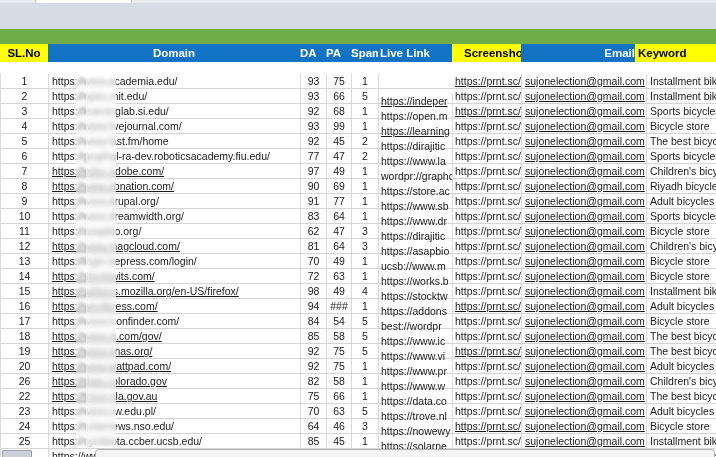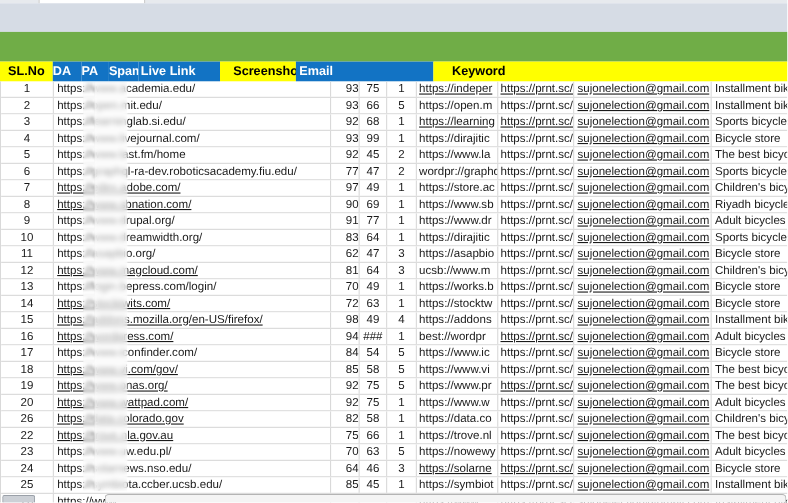--- a/index.html
+++ b/index.html
@@ -10,47 +10,47 @@
   .top-sliver .notch{position:absolute;left:35px;top:0;width:95px;height:3px;background:#ffffff;
           border-left:1px solid #c9c9c9;border-right:1px solid #c9c9c9;}
   
   .url-band{position:absolute;top:3px;left:0;width:716px;height:26px;background:#d6dce5;
           line-height:26px;font-size:16px;color:#151515;white-space:pre;overflow:hidden;}
   
   .green-band{position:absolute;top:29px;left:0;width:716px;height:27px;background:#70ad47;
           line-height:28px;font-family:"Liberation Serif",serif;font-size:19px;color:#ffffff;
           white-space:pre;overflow:hidden;}
   
-  .hdr-row{position:absolute;top:56px;left:0;width:716px;height:18px;display:flex;
+  .hdr-row{position:absolute;top:44px;left:0;width:716px;height:18px;display:flex;
           font-weight:bold;font-size:11.5px;line-height:18px;box-sizing:border-box;}
   .h{box-sizing:border-box;overflow:hidden;white-space:nowrap;height:18px;}
   .h.yellow{background:#ffff00;color:#000;}
   .h.blue{background:#1273c4;color:#fff;}
   
   .c-sl{width:48px;text-align:center;}
   .c-domain{width:252px;text-align:center;}
   .c-da{width:26px;text-align:left;}
   .c-pa{width:25px;text-align:left;}
   .c-spam{width:27px;text-align:center;}
   .c-live{width:74px;padding-left:2px;}
   .c-shot{width:69px;padding-left:12px;}
-  .c-email{width:125px;padding-left:3px;}
-  .c-key{flex:1;padding-left:17px;}
+  .c-email{width:114px;padding-left:3px;text-align:right;}
+  .c-key{flex:1;padding-left:3px;}
   
   .tbody{position:absolute;top:74px;left:0;width:716px;height:383px;overflow:hidden;
          border-left:1px solid #d9d9d9;box-sizing:border-box;}
   .row{display:flex;height:15px;line-height:14px;font-size:10.5px;box-sizing:border-box;
        border-bottom:1px solid #d4d4d4;background:#fff;}
   .c{box-sizing:border-box;overflow:hidden;white-space:nowrap;border-right:1px solid #d9d9d9;height:14px;}
   .sl{width:48px;text-align:center;}
   .domain{width:252px;padding-left:3px;}
-  .da{width:26px;text-align:right;}
+  .da{width:26px;text-align:center;}
   .pa{width:25px;text-align:center;}
   .spam{width:27px;text-align:center;}
-  .live{width:74px;padding-left:2px;}
+  .live{width:74px;padding-left:2px;margin-top:20px;}
   .shot{width:69px;padding-left:2px;}
   .email{width:125px;padding-left:3px;text-decoration:underline;}
   .key{flex:1;padding-left:3px;border-right:none;}
   .u{text-decoration:underline;}
   
   .smudge{position:absolute;top:75px;left:86px;width:30px;height:372px;
           background:rgba(255,255,255,0.55);backdrop-filter:blur(2.5px);pointer-events:none;}
   .smudge2{position:absolute;top:75px;left:76px;width:12px;height:372px;
           background:rgba(255,255,255,0.35);backdrop-filter:blur(1.5px);pointer-events:none;}
   
@@ -71,20 +71,21 @@
   <div class="url-band">
     
   </div>
 
   <div class="green-band">
     
   </div>
 
   <div class="hdr-row">
     <div class="h yellow c-sl">SL.No</div>
+    <div class="h blue c-domain">Domain</div>
     <div class="h blue c-da">DA</div>
     <div class="h blue c-pa">PA</div>
     <div class="h blue c-spam" style="text-align:center;">Spam Score</div>
     <div class="h blue c-live">Live Link</div>
     <div class="h yellow c-shot">Screenshot</div>
     <div class="h blue c-email">Email</div>
     <div class="h yellow c-key">Keyword</div>
   </div>
 
   <div class="tbody">

